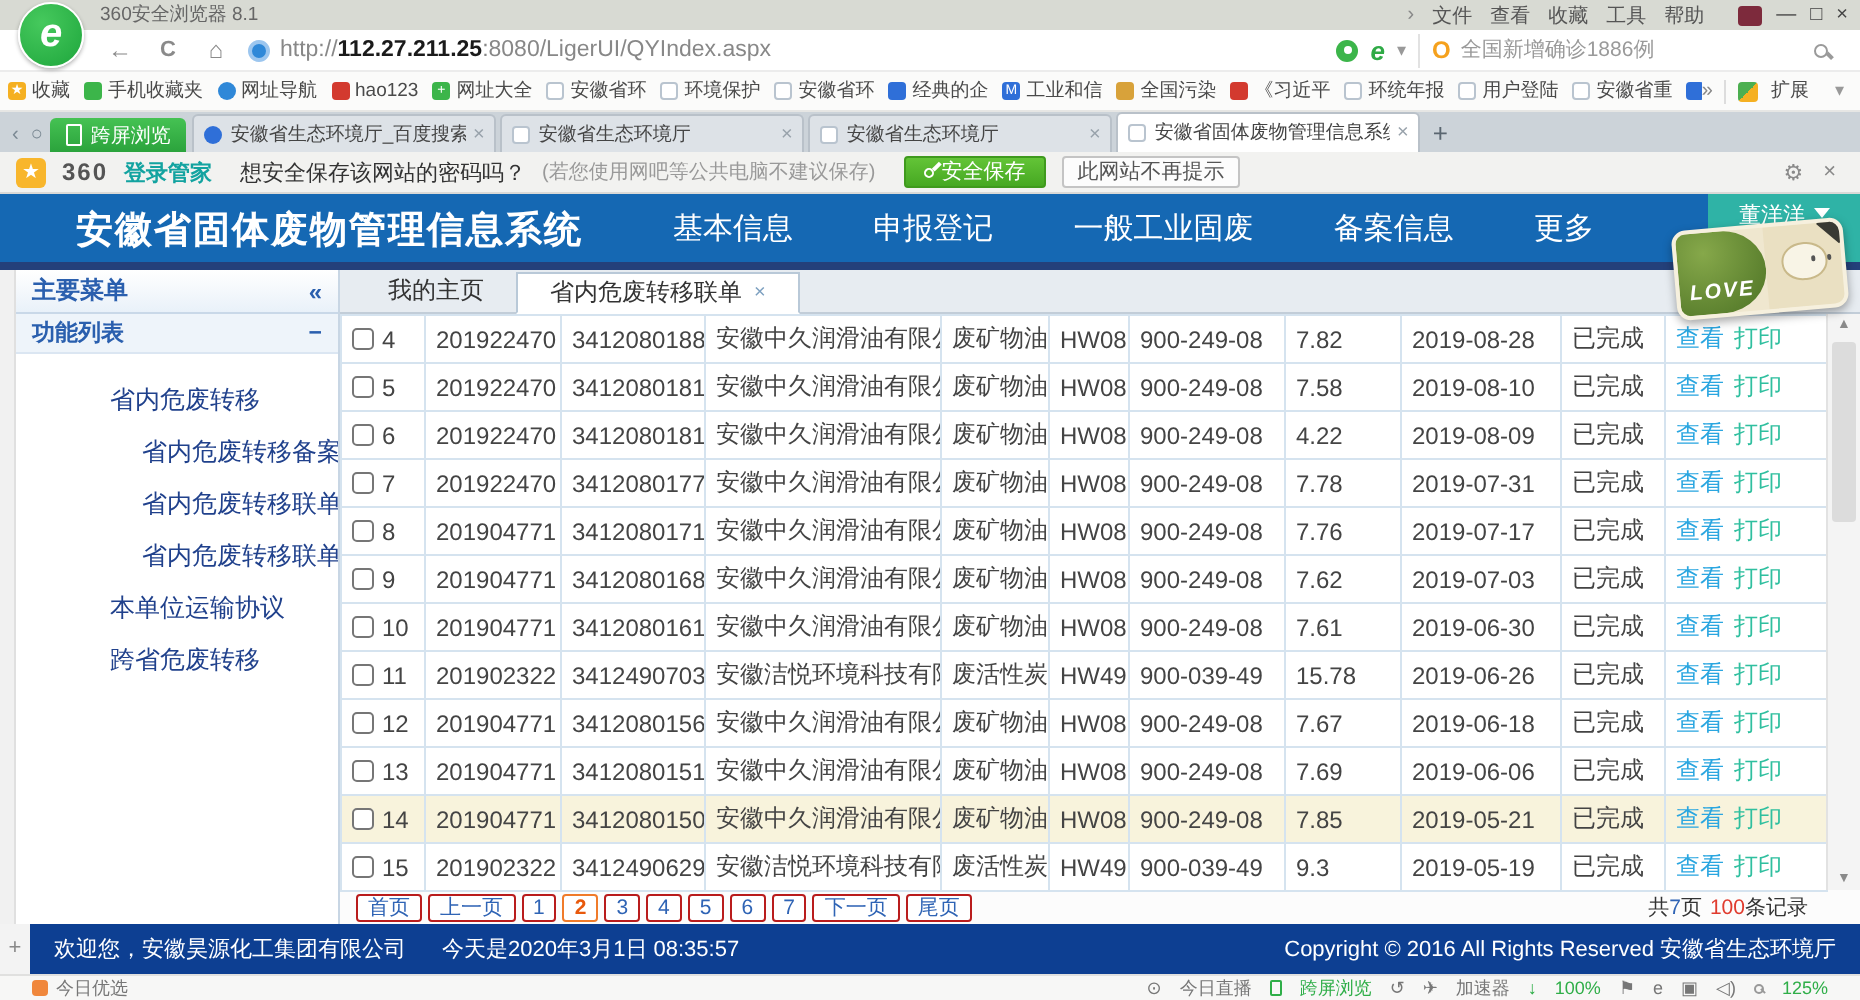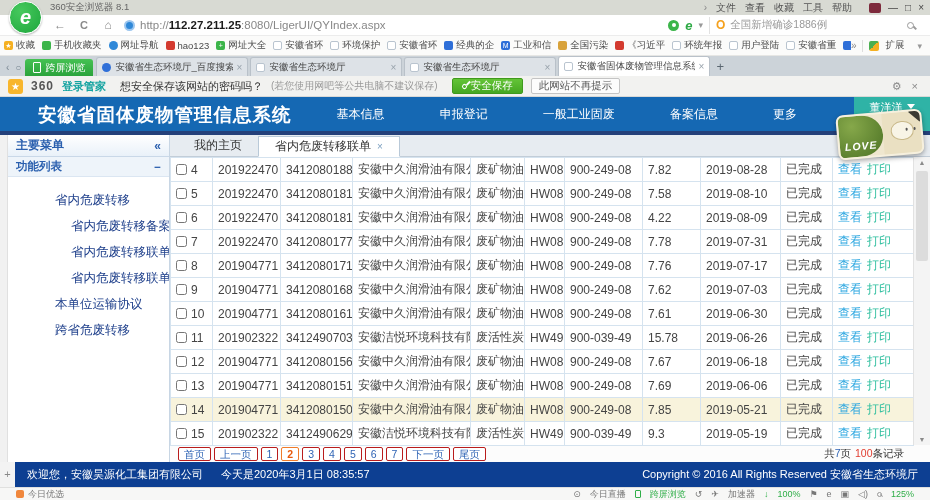--- a/index.html
+++ b/index.html
@@ -73,21 +73,21 @@
 .notif .q{font-size:11px;color:#333;margin-left:6px}
 .notif .hint{font-size:10px;color:#999}
 .savebtn{height:16px;background:linear-gradient(#63c437,#46a822);border:1px solid #3f9a1d;border-radius:2px;color:#fff;font-size:10.5px;display:flex;align-items:center;gap:4px;padding:0 9px;margin-left:6px}
 .keyic{width:5px;height:5px;border:1.5px solid #fff;border-radius:50%;position:relative;transform:rotate(-45deg)}
 .keyic::after{content:"";position:absolute;left:4px;top:1px;width:5px;height:1.5px;background:#fff}
 .dismissbtn{height:16px;background:#fcfcfc;border:1px solid #c4c4c4;border-radius:2px;color:#555;font-size:10.5px;display:flex;align-items:center;padding:0 7px}
 .notif-right{margin-left:auto;display:flex;gap:10px;color:#8a8a8a;font-size:11px;padding-right:4px}
 
 .phead{height:34px;background:#1568b3;position:relative;display:flex;align-items:center;color:#fff}
 .ptitle{font-size:18.5px;font-weight:bold;margin-left:38px;letter-spacing:1px}
-.pmenu{flex:1;display:flex;justify-content:space-between;padding:0 55px 0 45px;margin-right:78px;font-size:12px}
+.pmenu{flex:1;display:flex;justify-content:space-between;padding:0 55px 0 45px;margin-right:78px;font-size:15px}
 .puser{position:absolute;right:0;top:0;width:76px;height:34px;background:#2fb3a6;font-size:11px;display:flex;justify-content:center;padding-top:3px;gap:4px}
 .puser .tri{width:0;height:0;border-left:4px solid transparent;border-right:4px solid transparent;border-top:5px solid #fff;margin-top:4px}
 .sticker{position:absolute;right:7px;top:15px;width:86px;height:45px;background:#efe7cf;border:2px solid #f6f0de;border-radius:7px;transform:rotate(-5deg);box-shadow:0 2px 5px rgba(0,0,0,.35);z-index:9;display:flex;overflow:hidden}
 .sticker::after{content:"";position:absolute;right:-7px;top:-7px;width:15px;height:15px;background:#3a3a33;transform:rotate(45deg)}
 .leaf{width:44px;height:100%;background:radial-gradient(circle at 30% 25%,#86a84a,#4d7325);border-radius:0 60% 60% 0/0 60% 60% 0;position:relative}
 .leaf .love{position:absolute;left:5px;bottom:5px;color:#fff;font-weight:bold;font-style:italic;font-size:10.5px;letter-spacing:1px}
 .catface{flex:1;position:relative;background:#eae0c2}
 .catface::before{content:"";position:absolute;right:7px;top:9px;width:21px;height:17px;background:#f8f4e6;border:1px solid #c9b98a;border-radius:48%}
 .catface::after{content:"";position:absolute;right:13px;top:16px;width:2.5px;height:2.5px;border-radius:50%;background:#555;box-shadow:8px 0 0 #555}
 

